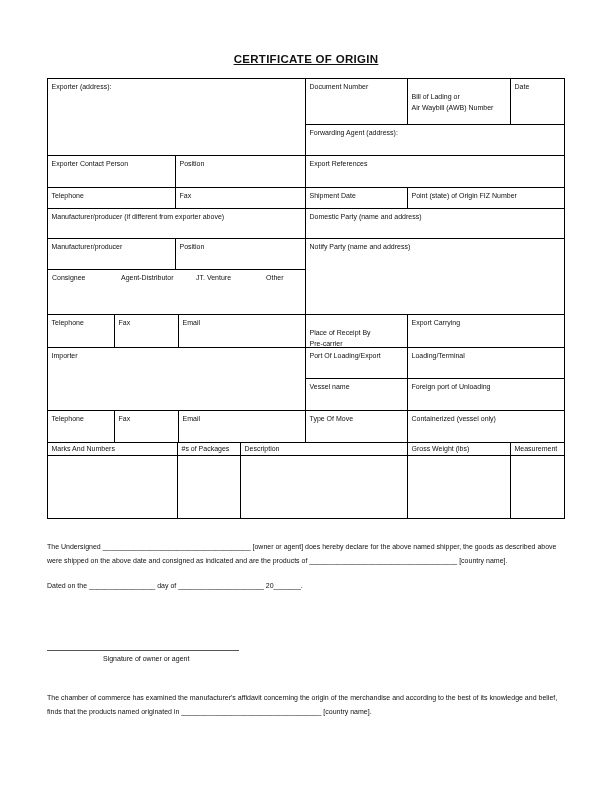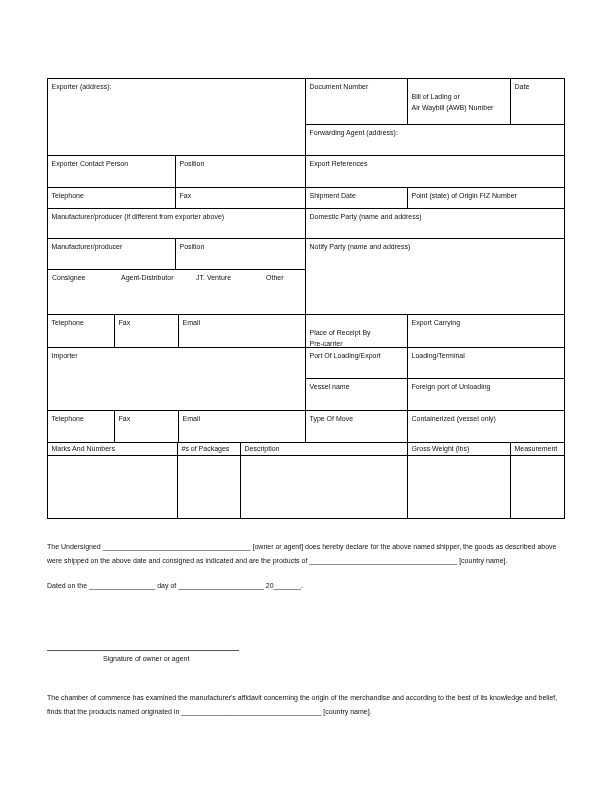--- a/index.html
+++ b/index.html
@@ -53,20 +53,21 @@
   .sig-caption {
     position: absolute; left: 103px; top: 655px;
     font-size: 7px;
   }
 </style>
 </head>
 <body>
 
 <div class="page">
 
+  <div class="title">CERTIFICATE OF ORIGIN</div>
 
   <div class="form">
     <div class="halves">
 
       <div class="lcol">
         <div class="r" style="height:77px">
           <div class="c" style="flex:1">
             <span>Exporter (address):</span>
           </div>
         </div>

